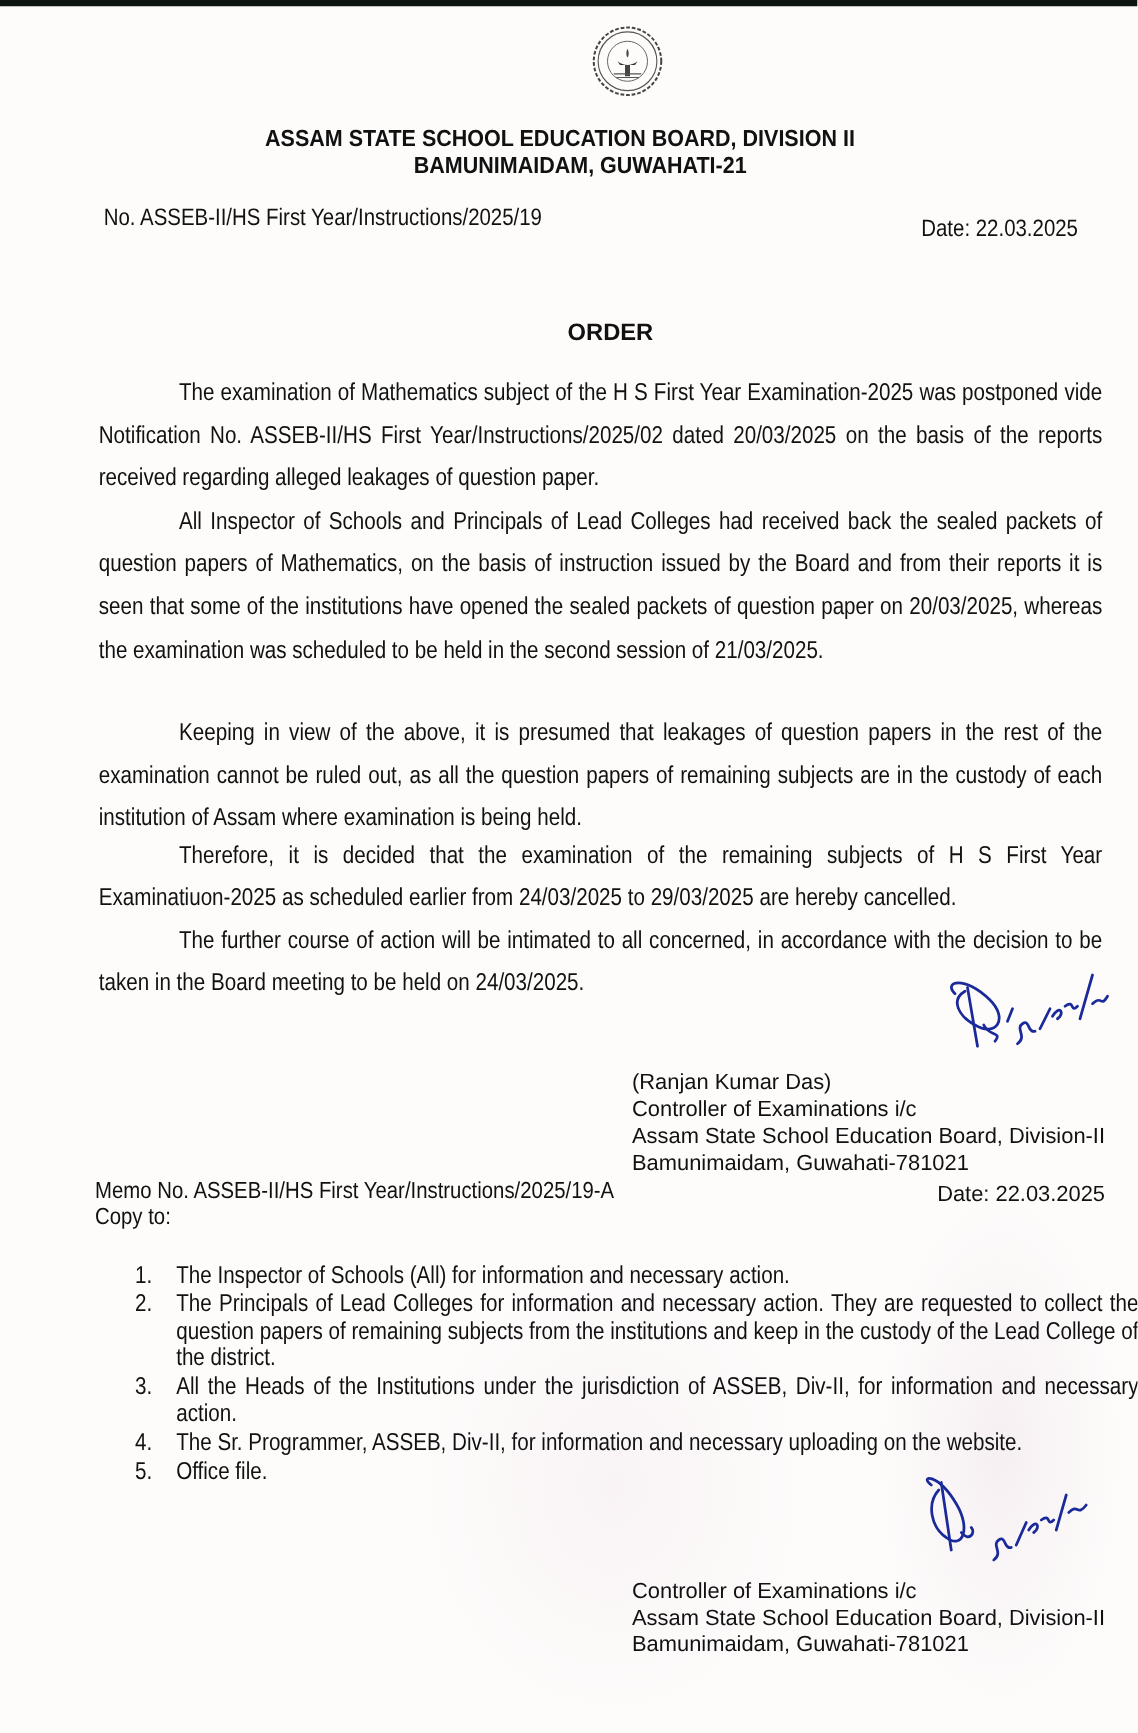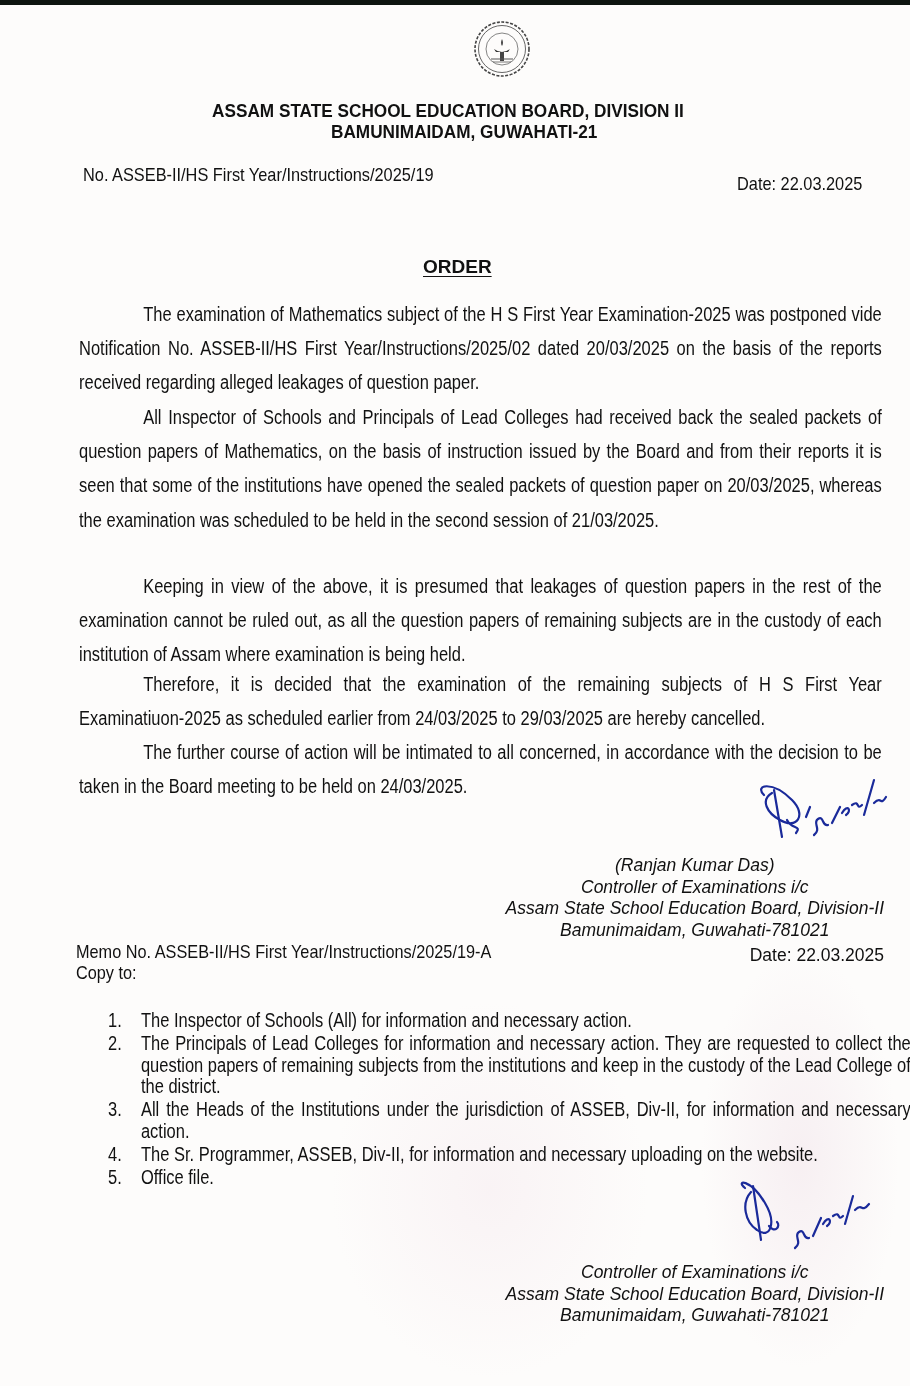--- a/index.html
+++ b/index.html
@@ -6,24 +6,24 @@
   body {
     width: 910px; height: 1386px; position: relative; overflow: hidden;
     background: #fdfcfb; color: #111;
     font-family: "Liberation Sans", sans-serif;
   }
   .topbar { position: absolute; left: 0; top: 0; width: 910px; height: 5px; background: #0e1510; }
   .abs { position: absolute; white-space: nowrap; }
   .logo { position: absolute; left: 473px; top: 19px; width: 58px; height: 60px; }
   .hdr { font-family: "Liberation Sans", sans-serif; font-weight: bold; font-size: 18.5px; transform: scaleX(0.93); transform-origin: left top; color:#111; }
   .narrow { font-size: 19px; transform: scaleX(0.86); transform-origin: left top; }
-  .order { left: 423px; top: 256px; font-weight: bold; font-size: 19px; text-decoration: underline; text-underline-offset: 3px; }
+  .order { left: 454px; top: 256px; font-weight: bold; font-size: 19px; text-underline-offset: 3px; }
   .para { position: absolute; left: 79px; width: 950px; font-size: 19.5px; line-height: 34.2px; text-align: justify; text-align-last: left; transform: scaleX(0.845); transform-origin: left top; }
   .para .ind { display: inline-block; width: 76px; }
-  .sigblock { position: absolute; right: 26px; text-align: center; font-size: 17.5px; line-height: 21.5px; font-style: italic; }
+  .sigblock { position: absolute; right: 26px; text-align: left; font-size: 17.5px; line-height: 21.5px; }
   .memo { font-size: 18.5px; transform: scaleX(0.88); transform-origin: left top; }
   .copy-list { position: absolute; left: 108px; top: 1010px; width: 950px; font-size: 19.5px; line-height: 21.8px; transform: scaleX(0.845); transform-origin: left top; }
   .copy-item { display: flex; margin-bottom: 1px; }
   .copy-num { width: 39px; flex: none; }
   .copy-text { flex: 1; text-align: justify; text-align-last: left; }
   .sig { position: absolute; }
   .smudge { position: absolute; left: 700px; top: 950px; width: 200px; height: 420px; background: radial-gradient(ellipse at center, rgba(235,215,225,0.35), rgba(255,255,255,0) 70%); pointer-events: none; }
   .smudge2 { position: absolute; left: 330px; top: 1000px; width: 320px; height: 380px; background: radial-gradient(ellipse at center, rgba(240,222,230,0.3), rgba(255,255,255,0) 70%); pointer-events: none; }
 </style>
 </head>

